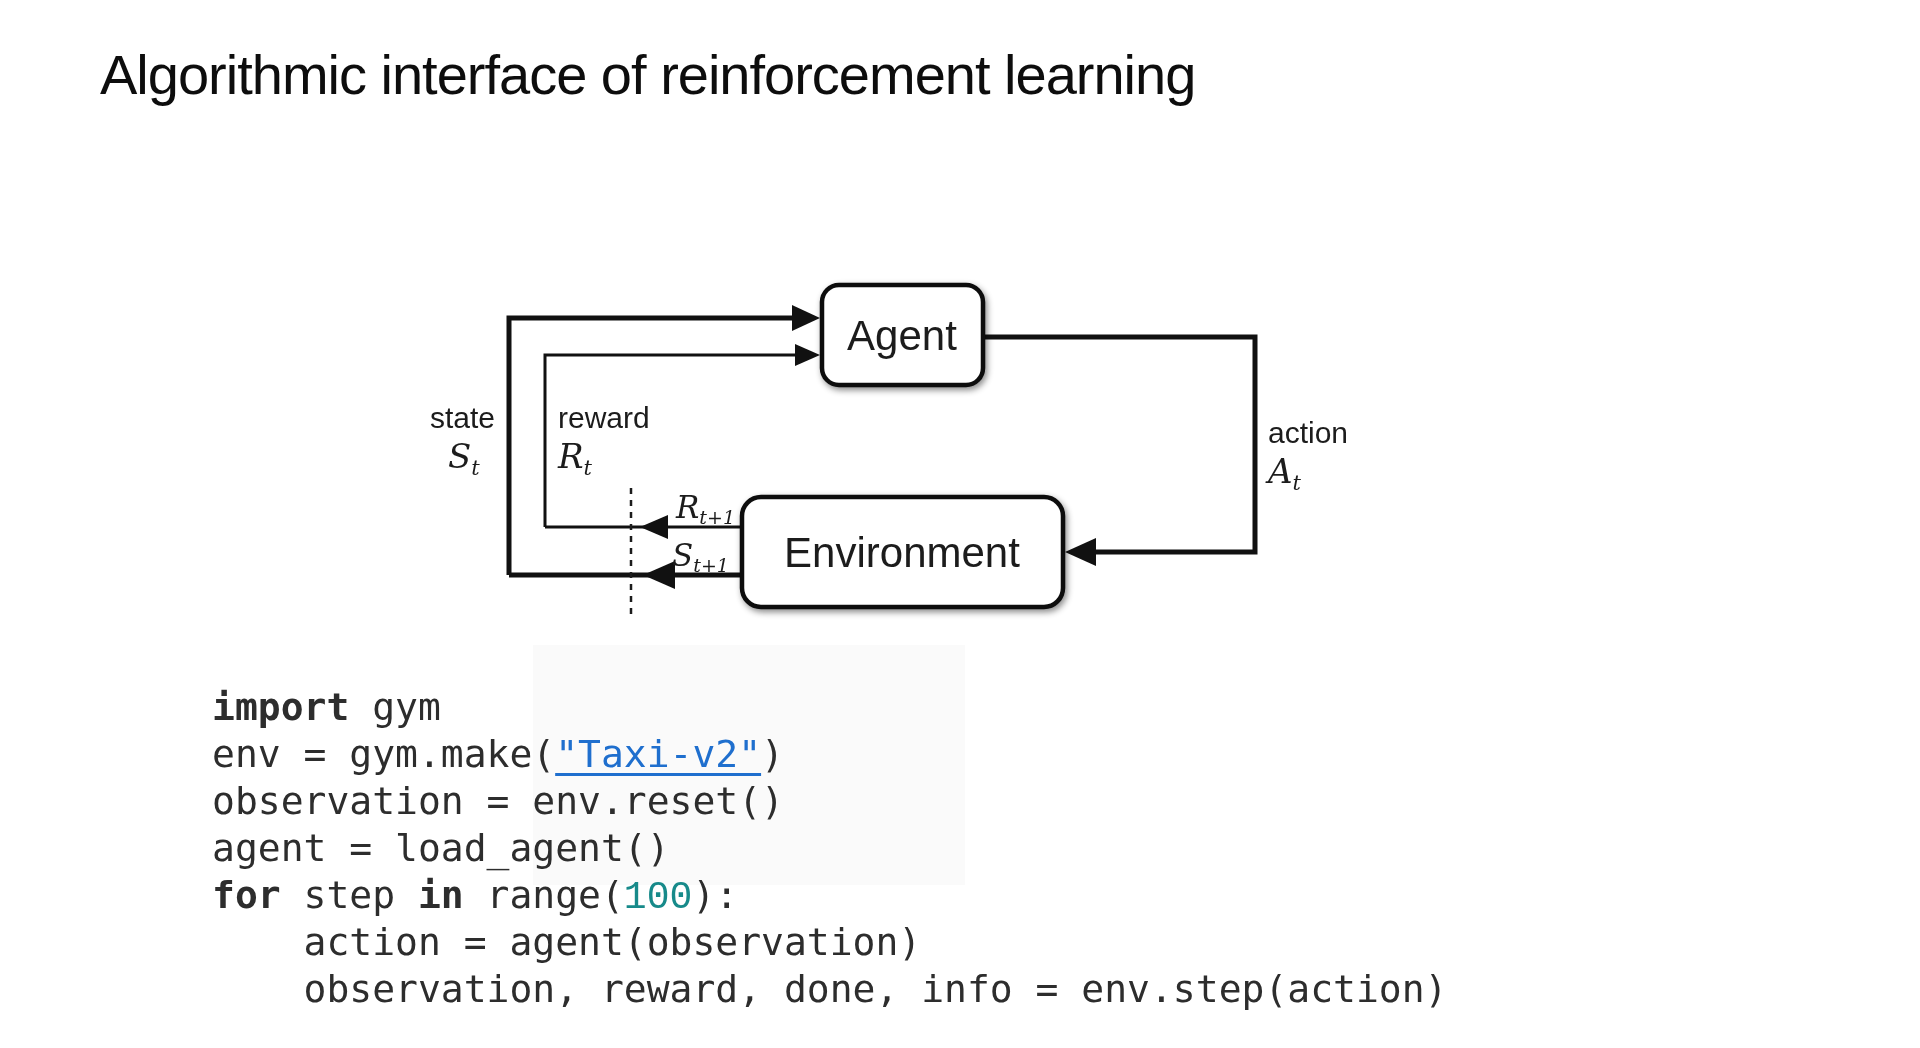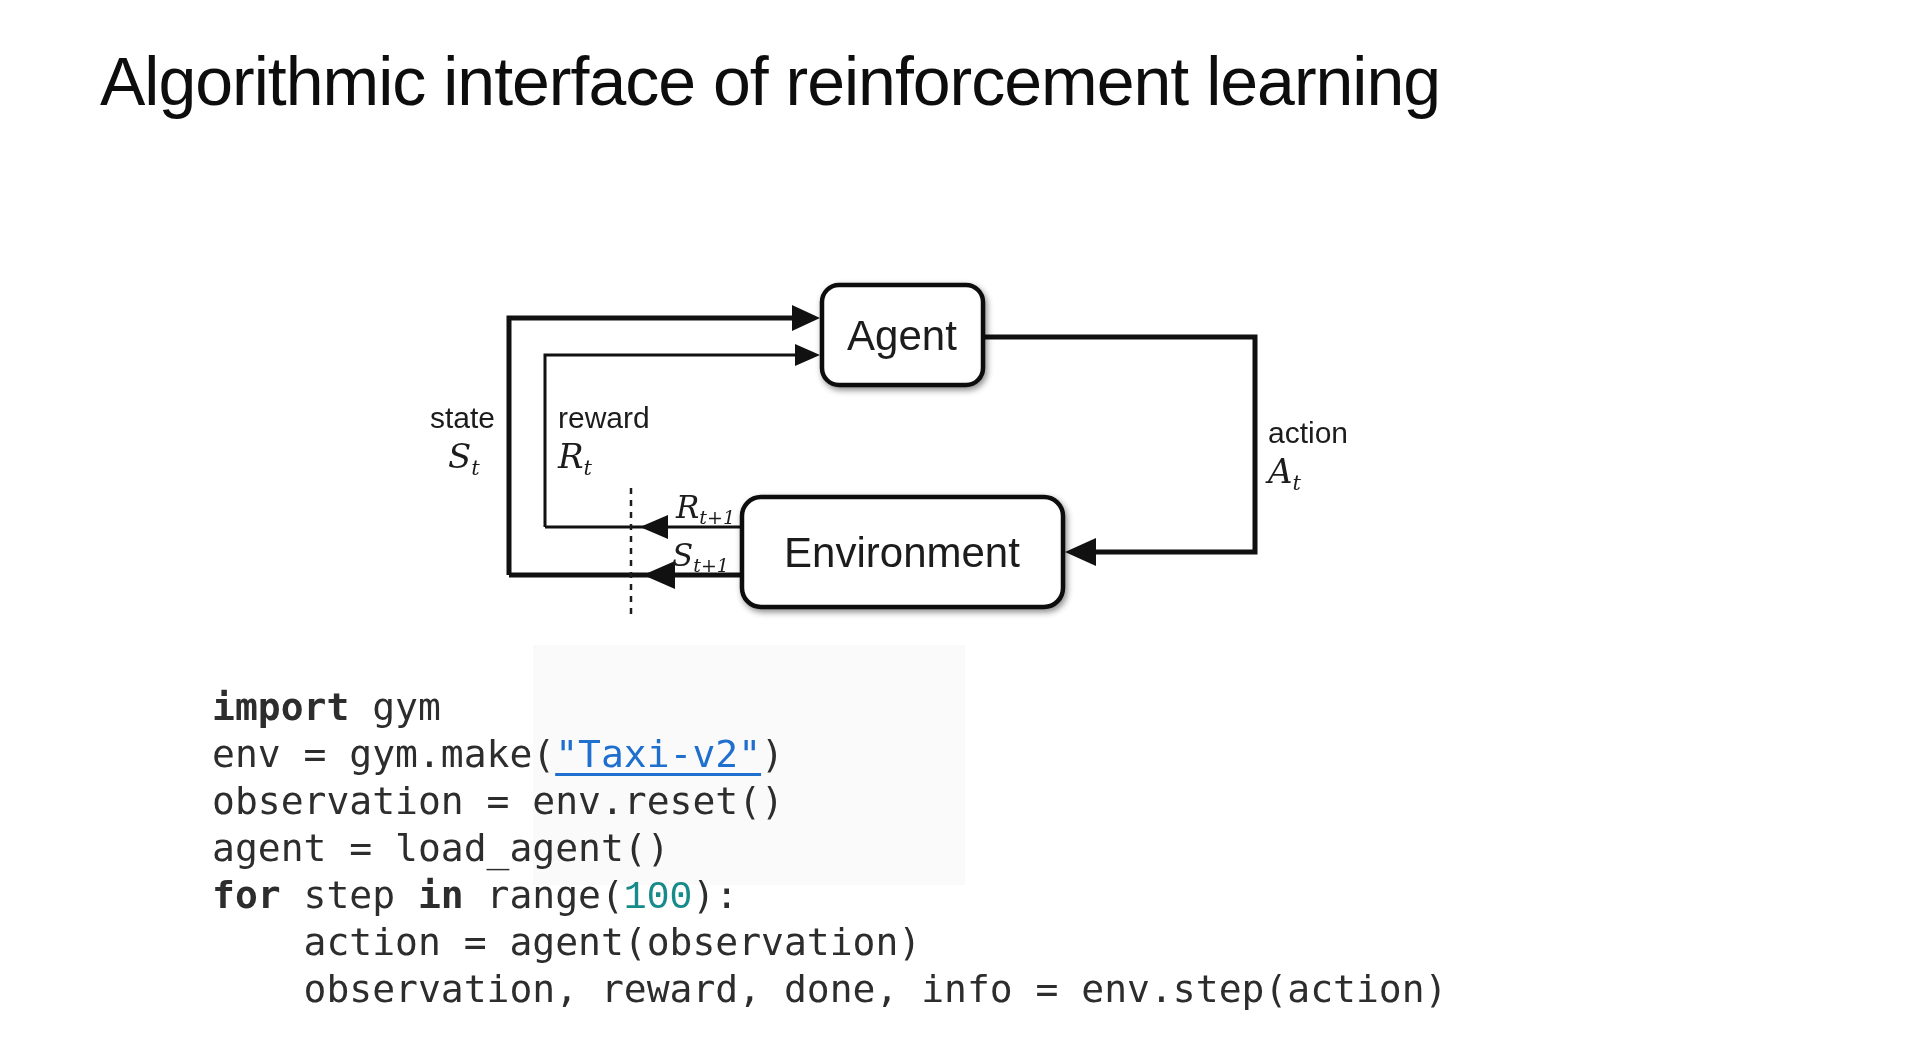--- a/index.html
+++ b/index.html
@@ -10,21 +10,21 @@
     position:relative;
     overflow:hidden;
   }
   .slide{position:absolute;inset:0;}
 
   
   .slide-title{
     position:absolute;
     left:100px;top:42px;
     margin:0;
-    font-size:68px;
+    font-size:56px;
     font-weight:300;
     letter-spacing:-1px;
     color:#0d0d0d;
     white-space:nowrap;
   }
 
   
   .code-bg{
     position:absolute;
     left:533px;top:645px;

